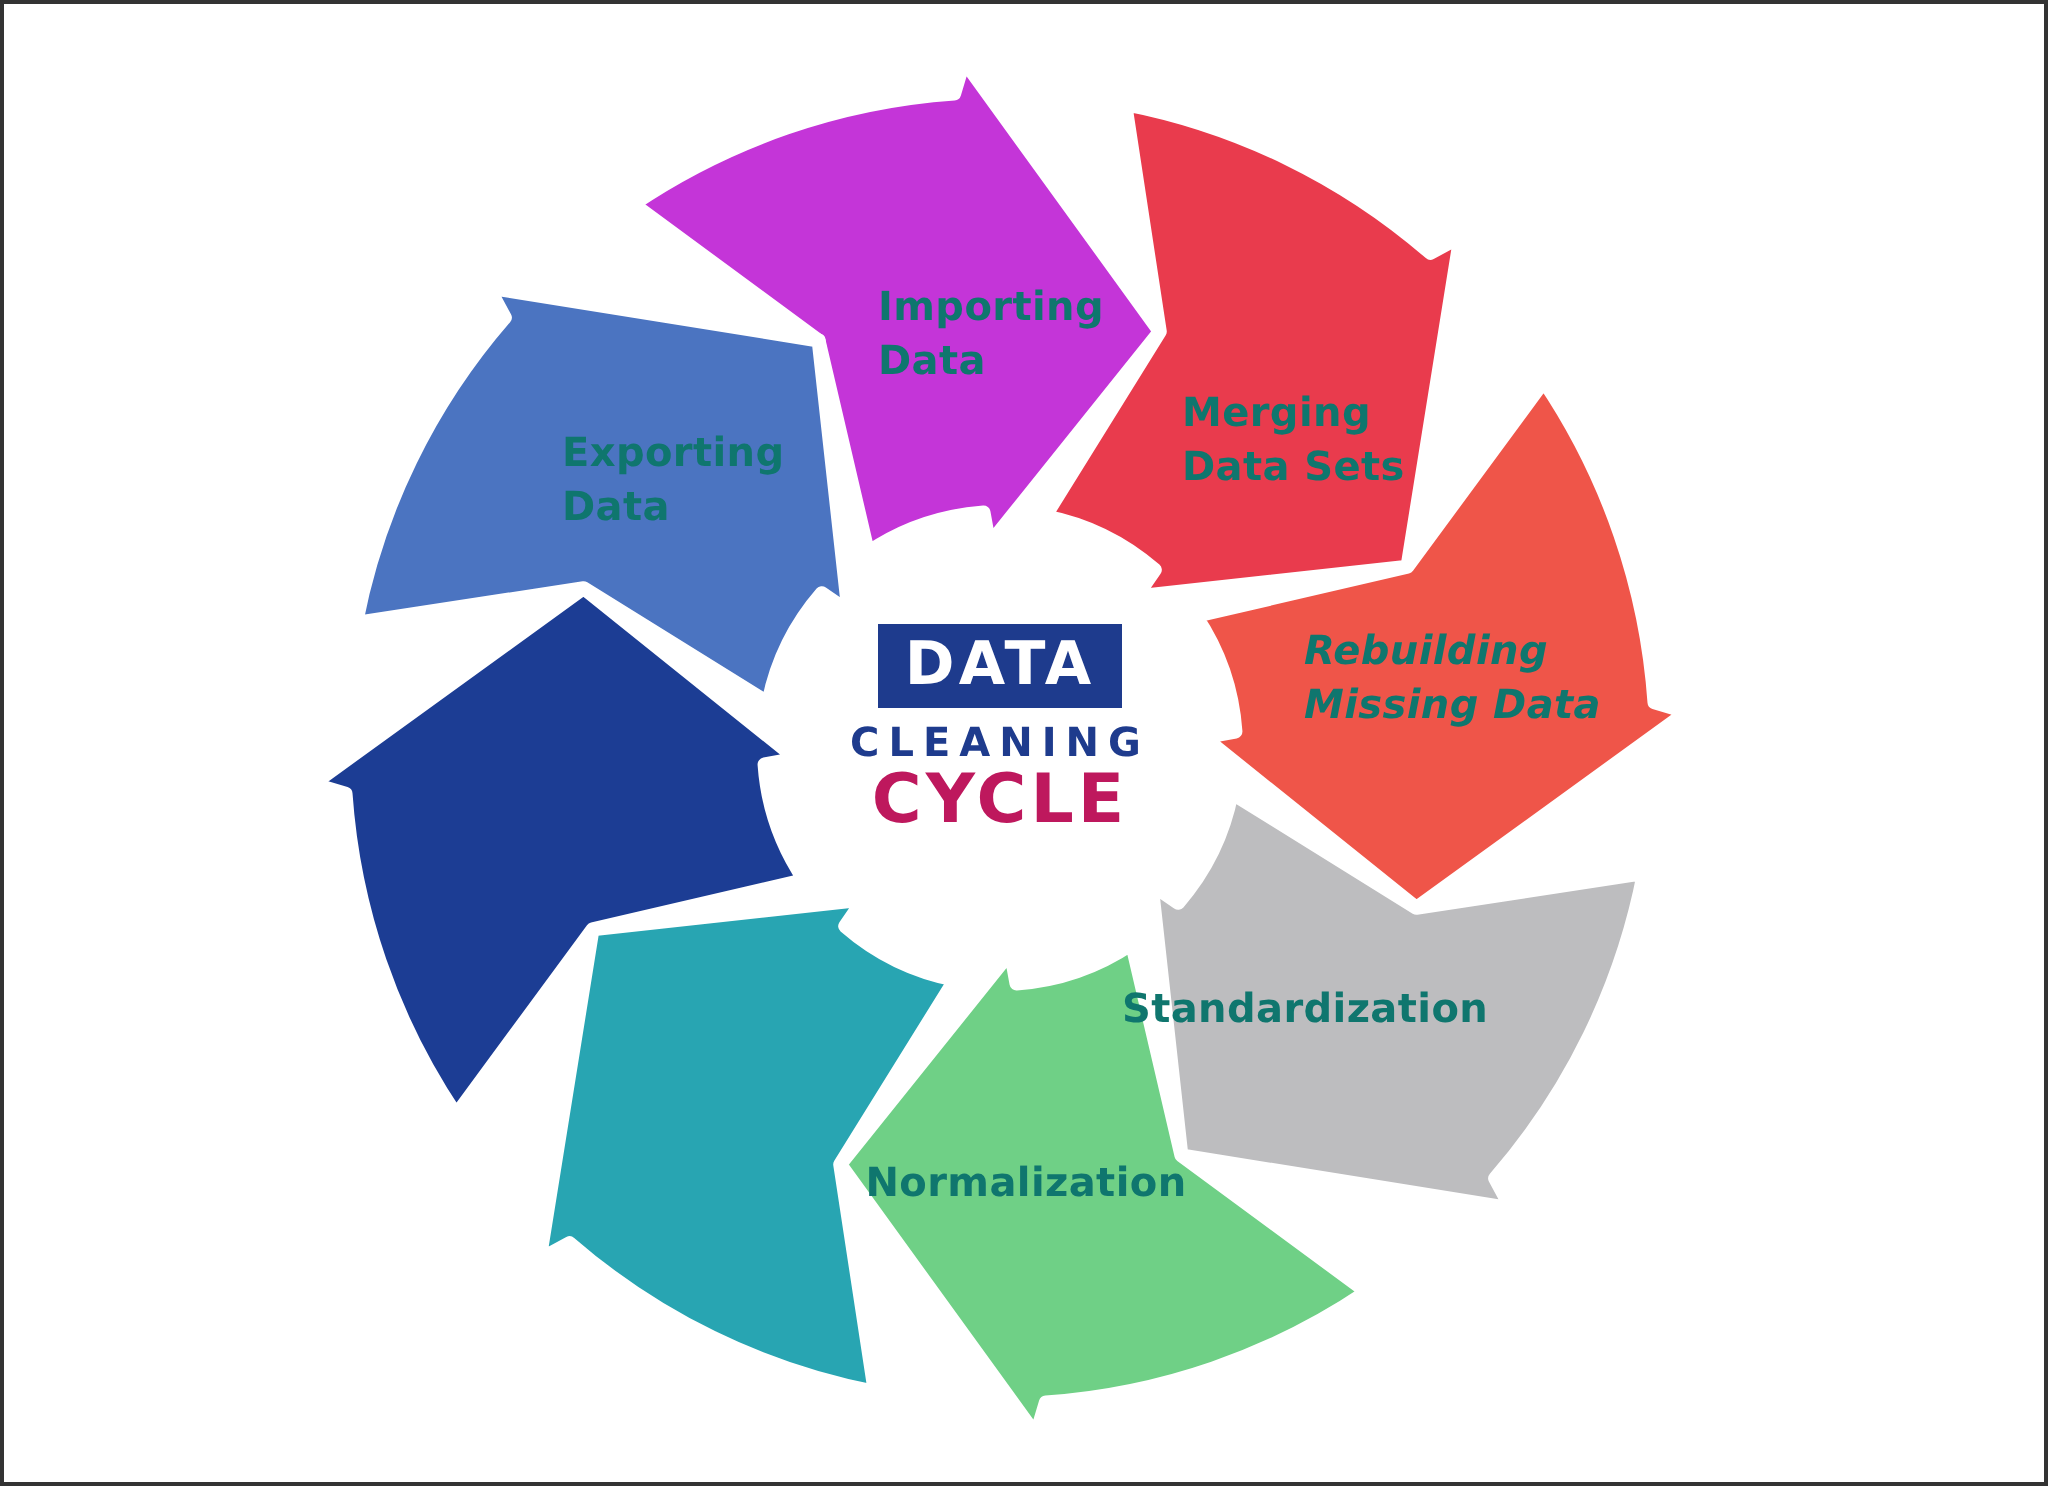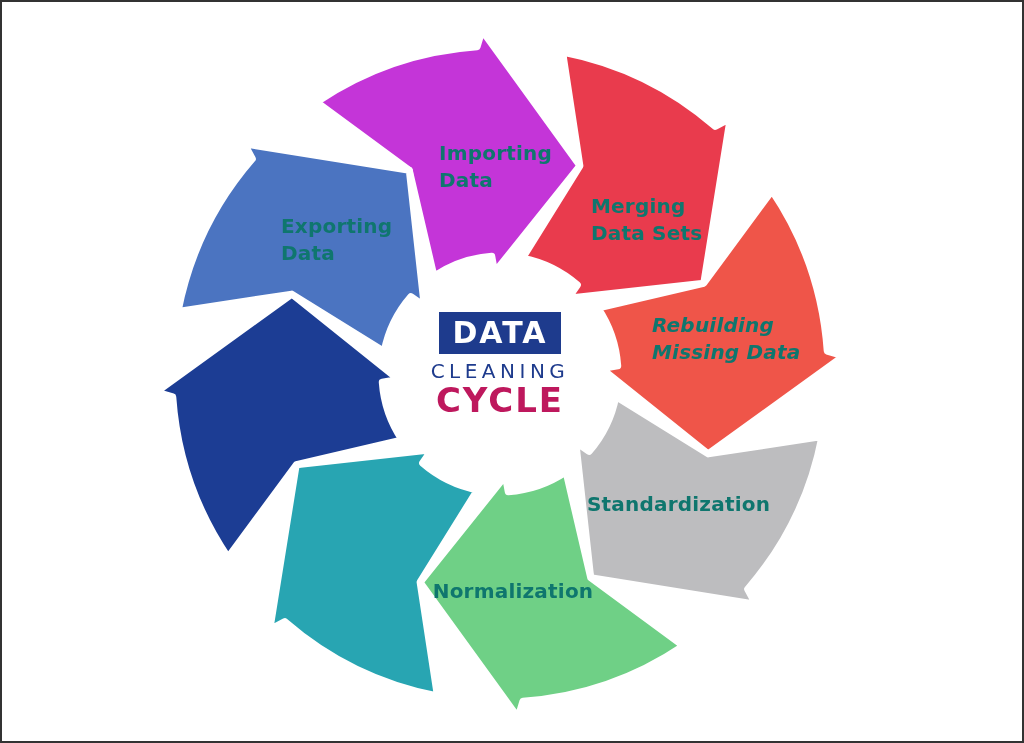--- a/index.html
+++ b/index.html
@@ -39,21 +39,21 @@
     background: #1e3b8d;
     color: #ffffff;
     font-size: 30px;
     font-weight: 800;
     letter-spacing: 2px;
     padding: 3px 13px 4px 13px;
   }
   .center-cleaning {
     color: #1e3b8d;
     font-size: 20px;
-    font-weight: 400;
+    font-weight: 700;
     letter-spacing: 4.5px;
     margin-top: 5px;
   }
   .center-cycle {
     color: #be185d;
     font-size: 34px;
     font-weight: 600;
     letter-spacing: 2px;
     margin-top: 0px;
     line-height: 1.05;
@@ -79,21 +79,21 @@
 
   <div class="seg-label" style="left:437px; top:138px;">Importing
 Data</div>
 
   <div class="seg-label" style="left:589px; top:191px;">Merging
 Data Sets</div>
 
   <div class="seg-label" style="left:650px; top:310px;font-style:italic;">Rebuilding
 Missing Data</div>
 
-  <div class="seg-label centered" style="left:585px; top:489px; width:170px;text-align:right;">Standardization</div>
+  <div class="seg-label centered" style="left:559px; top:489px; width:170px;text-align:right;">Standardization</div>
 
   <div class="seg-label centered" style="left:429px; top:576px; width:164px;">Normalization</div>
 
 
 
   <div class="seg-label" style="left:279px; top:211px;">Exporting
 Data</div>
 
   <div class="center-title">
     <div class="center-badge">DATA</div>

